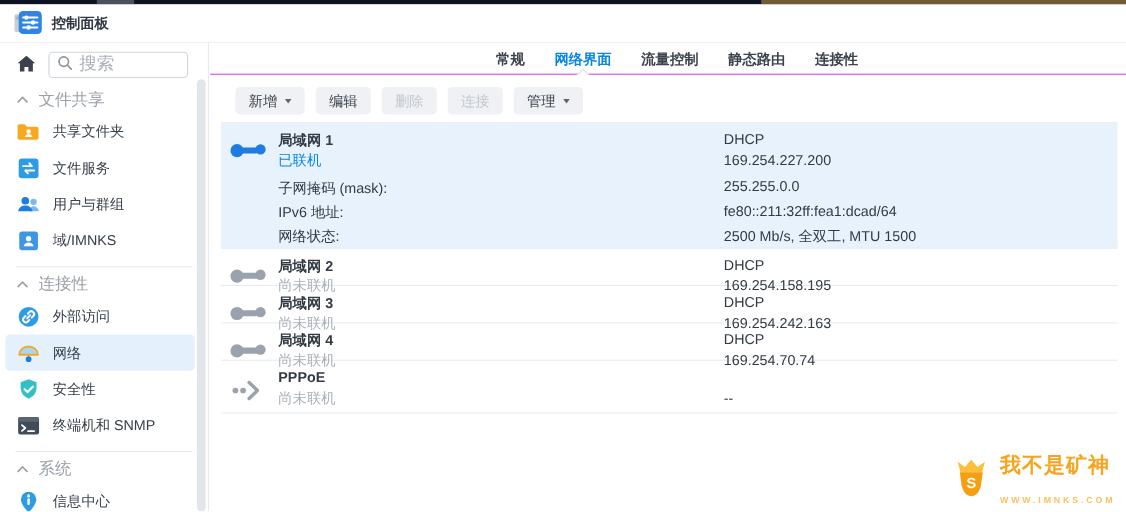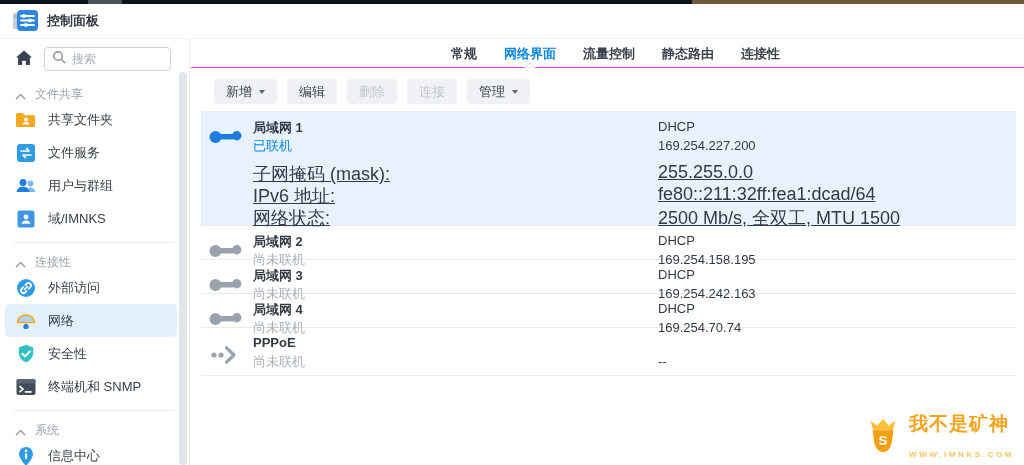--- a/index.html
+++ b/index.html
@@ -20,25 +20,25 @@
   
   .sidebar { position:absolute; top:39px; left:0; width:190px; bottom:0; background:#fff;
              border-right:1px solid #e8ebee; }
   .side-scrollbar { position:absolute; top:0; right:2px; width:8px; bottom:0; }
   .side-scrollbar .thumb { position:absolute; top:33px; bottom:0; left:0; width:8px;
              background:#e2e5e9; border-radius:4px; }
   .sidebar-top { display:flex; align-items:center; gap:8px; padding:8px 18px 6px 12px; height:38px; }
   .home-btn { background:none; border:none; cursor:pointer; display:flex; padding:2px; }
   .search-box { flex:1; display:flex; align-items:center; gap:6px; border:1px solid #cfd4da;
                 border-radius:4px; height:24px; padding:0 7px; background:#fff; }
-  .search-box input { border:none; outline:none; width:80px; font-size:12px; color:#8b5cf6;
+  .search-box input { border:none; outline:none; width:80px; font-size:16px; color:#8b5cf6;
                 font-family:inherit; background:transparent; }
   .search-box input::placeholder { color:#aab1b9; }
-  .section-header { display:flex; align-items:flex-end; gap:9px; padding-left:15px; height:22px;
-                margin-top:4px; font-size:12px; color:#9aa1a9; cursor:pointer; }
+  .section-header { display:flex; align-items:flex-start; gap:9px; padding-left:15px; height:22px;
+                margin-top:4px; font-size:15px; color:#9aa1a9; cursor:pointer; }
   .side-item { display:flex; align-items:center; gap:10px; height:33px; margin:0 12px 0 5px;
                 padding-left:9px; border-radius:4px; font-size:13px; color:#38404a; cursor:pointer; }
   .side-item .icn { display:flex; width:24px; justify-content:center; }
   .side-item.selected { background:#e4f1fc; }
   .side-divider { height:1px; background:#e8ebee; margin:7px 14px 6px 14px; }
 
   
   .content { position:absolute; left:191px; top:39px; right:0; bottom:0; background:#fff; }
   .tabbar { display:flex; align-items:center; gap:27px; height:29px; padding-left:16px;
             border-bottom:1px solid #d946ef;justify-content:center; }
@@ -65,21 +65,21 @@
   .row-pppoe { height:48px; }
   .if-icon { position:absolute; left:7px; top:13px; }
   .row-pppoe .if-icon { top:15px; }
   .if-name { position:absolute; left:52px; top:7px; font-size:13px; font-weight:700; color:#333a44; }
   .if-status { position:absolute; left:52px; top:25px; font-size:13px; color:#a9b0b8; }
   .if-status.online { color:#0a86e6; cursor:pointer; }
   .if-type { position:absolute; left:457px; top:7px; font-size:13px; color:#333a44; }
   .if-ip { position:absolute; left:457px; top:26px; font-size:13px; color:#333a44; }
   .detail-labels { position:absolute; left:52px; top:50px; }
   .detail-values { position:absolute; left:457px; top:50px; }
-  .detail-labels div, .detail-values div { height:22px; font-size:18px; color:#333a44;text-decoration:underline; }
+  .detail-labels div, .detail-values div { height:22px; font-size:13px; color:#333a44; }
 
   .watermark { position:absolute; right:10px; bottom:6px; display:flex; align-items:center; gap:5px; }
   .wm-name { font-size:19px; font-weight:700; color:#f6a41d; letter-spacing:1px; line-height:20px; }
   .wm-site { font-size:8px; color:#fbc25e; letter-spacing:2.6px; margin-top:16px;font-weight:bold; }
 </style>
 </head>
 <body>
 
 <div class="screen">
 

